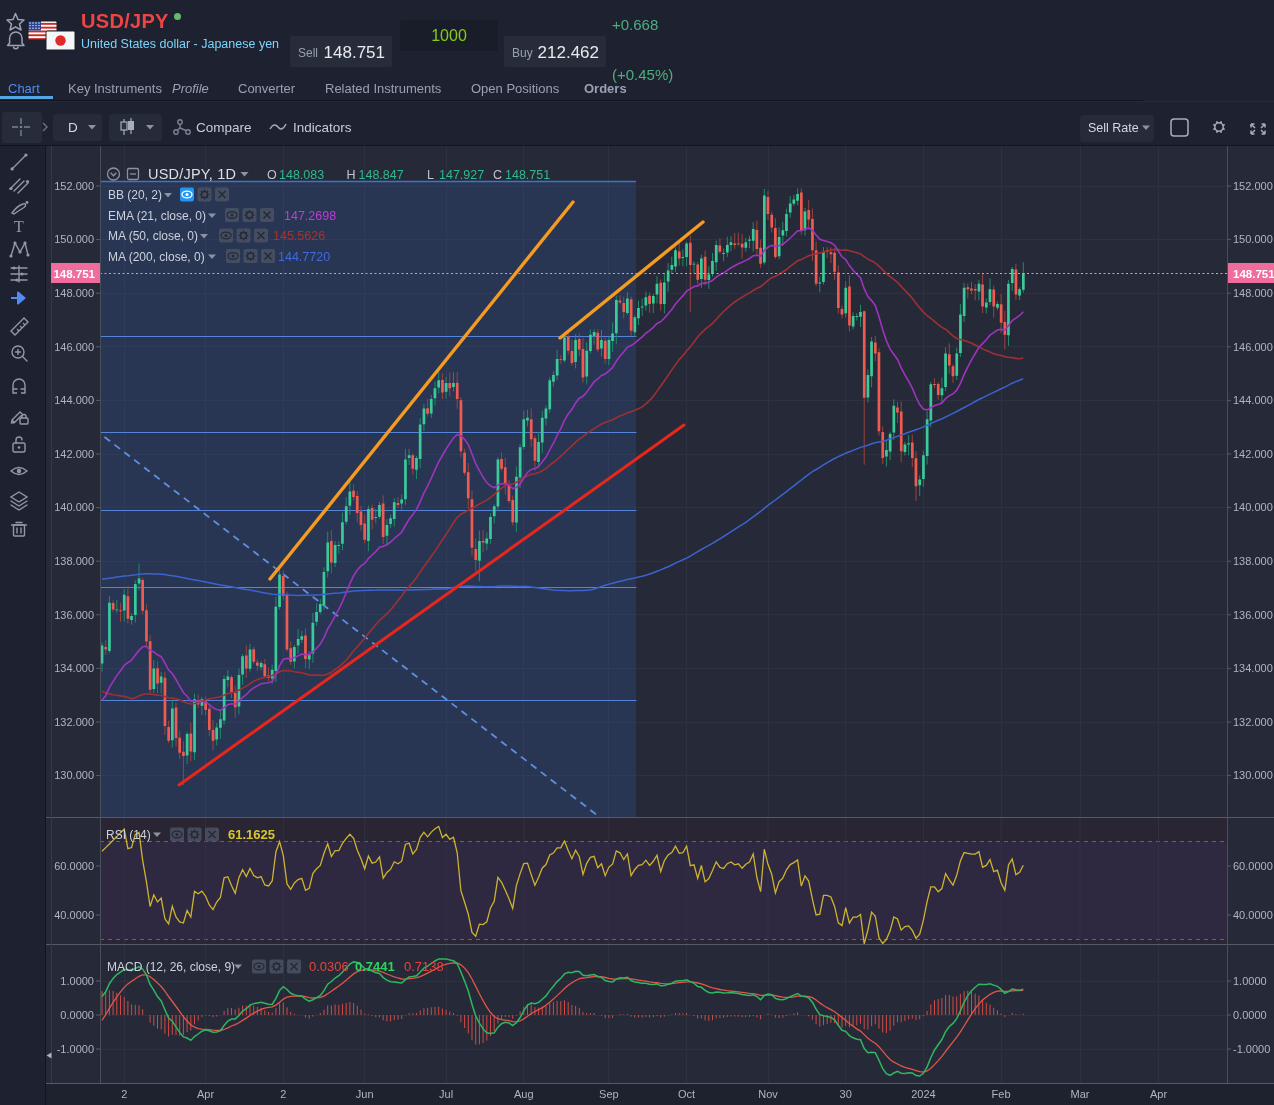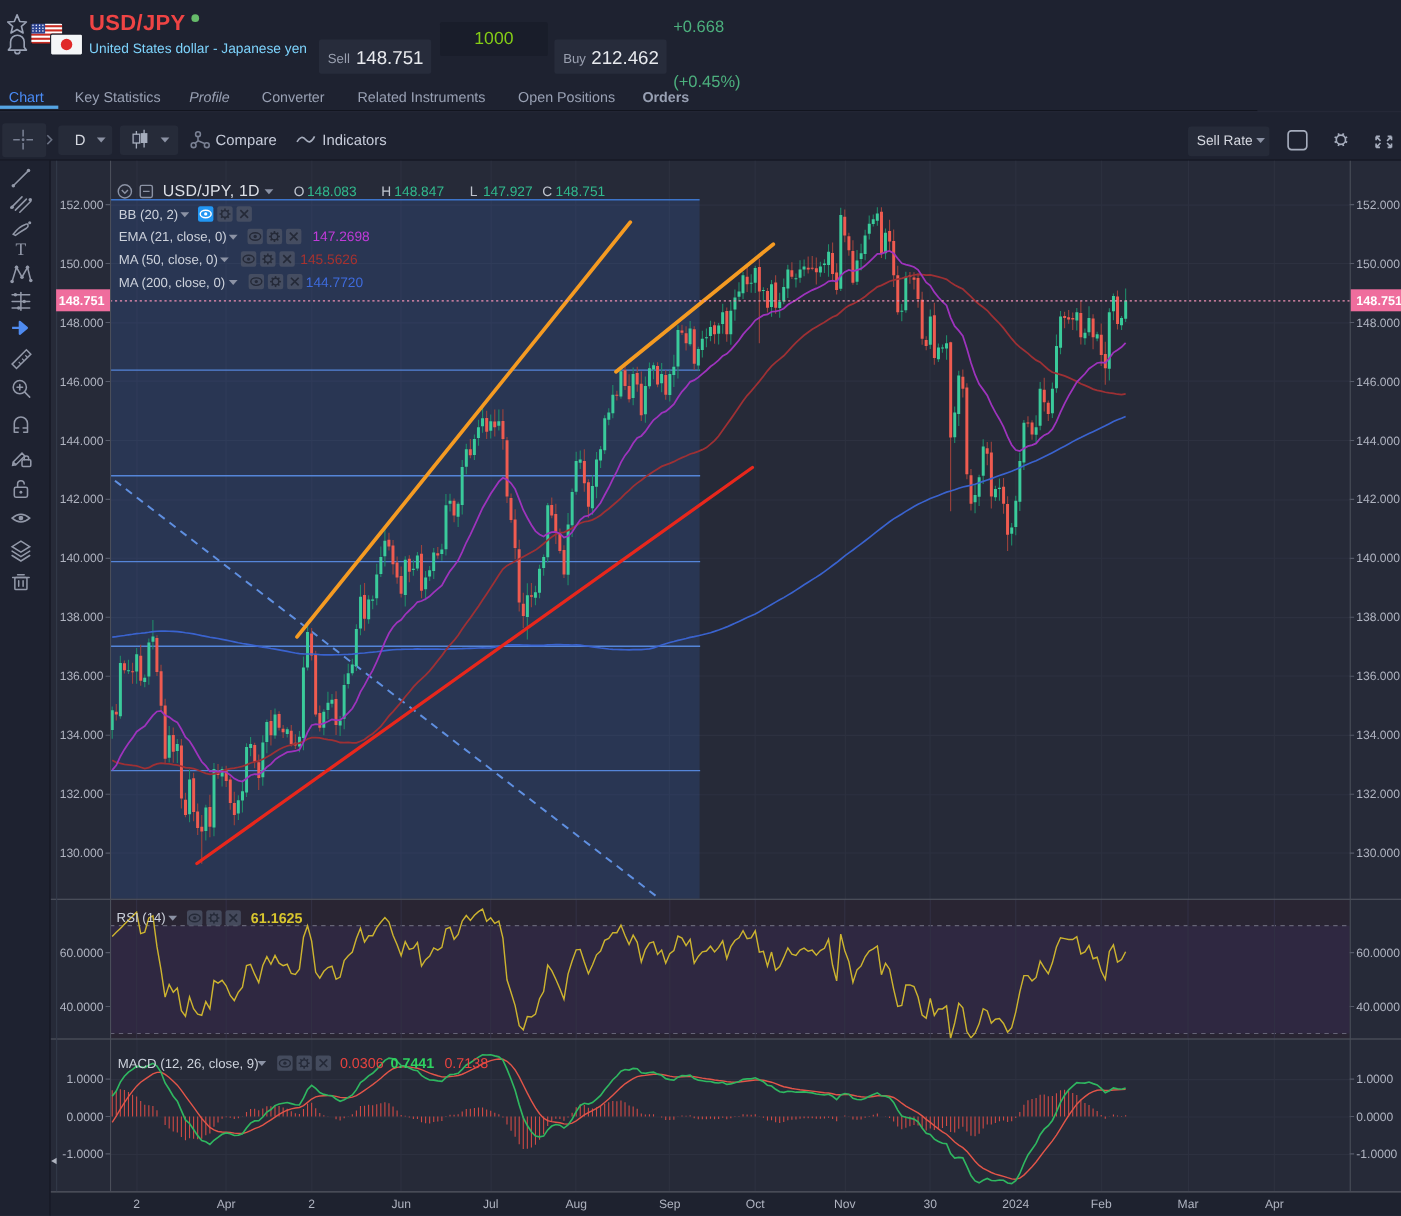--- a/index.html
+++ b/index.html
@@ -35,21 +35,21 @@
   <div id="qty">1000</div>
   <div class="pricebox" style="left:504px;width:102px;">
         <span class="pb-label">Buy</span>
         <span class="pb-value">212.462</span>
       </div>
   <div class="chg" style="top:16px;">+0.668</div>
   <div class="chg" style="top:49px;margin-top:17px;">(+0.45%)</div>
   <div id="tabs">
     <div class="tab" style="left:8px;color:#4a8cf7;">Chart</div>
     <div style="position:absolute;left:0px;top:21px;width:53px;height:2.5px;background:#55a4e3;"></div>
-    <div class="tab" style="left:68px;">Key Statistics</div>
+    <div class="tab" style="left:68px;">Key Instruments</div>
     <div class="tab" style="left:172px;font-style:italic;">Profile</div>
     <div class="tab" style="left:238px;">Converter</div>
     <div class="tab" style="left:325px;">Related Instruments</div>
     <div class="tab" style="left:471px;">Open Positions</div>
     <div class="tab" style="left:584px;font-weight:bold;">Orders</div>
   </div>
 </div>
 <div id="toolbar"></div>
 <div id="lefttools"></div>
 <svg width="700" height="75" xmlns="http://www.w3.org/2000/svg" style="position:absolute;left:0;top:0">

